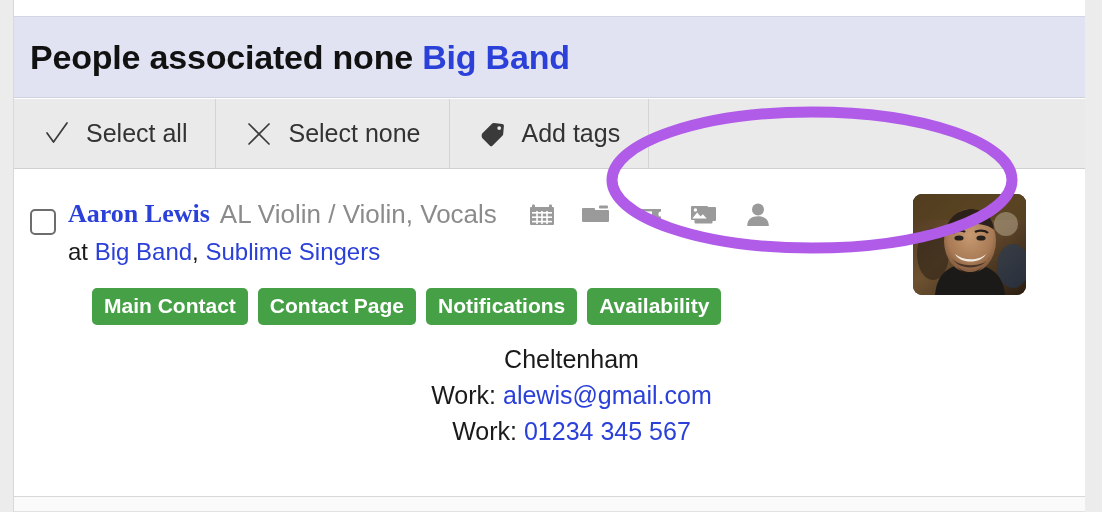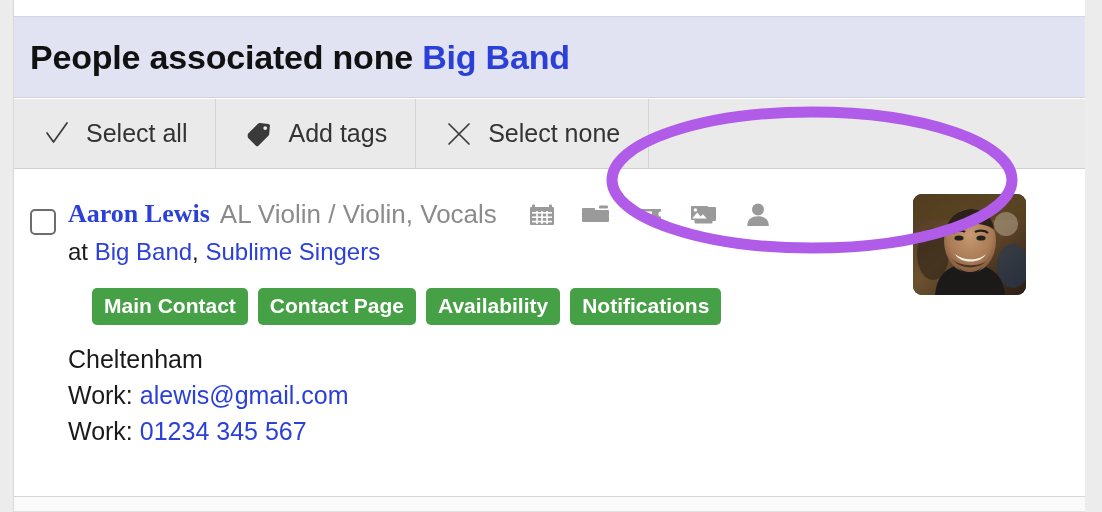--- a/index.html
+++ b/index.html
@@ -225,21 +225,21 @@
     cursor: pointer;
     white-space: nowrap;
   }
 
   .details {
     margin-top: 16px;
     font-size: 25px;
     line-height: 36px;
     color: #1a1a1a;
   }
-  .details .detail-line { white-space: nowrap; }
+  .details .detail-line { white-space: nowrap; text-align: center; }
   .details .val {
     color: #2b40d8;
     text-decoration: none;
     cursor: pointer;
   }
 
   
   .avatar {
     position: absolute;
     left: 899px;
@@ -306,43 +306,43 @@
 
     <div class="toolbar">
 
       <div class="tb-btn">
         <span class="tb-icon">
           <svg width="28" height="28" viewBox="0 0 28 28" fill="none" stroke="currentColor" stroke-width="1.7" stroke-linecap="round" stroke-linejoin="round">
             <path d="M4 13 L10.5 22 L24 3"></path>
           </svg>
         </span>
         <span>Select all</span>
+      </div>
+
+      <div class="tb-btn">
+        <span class="tb-icon">
+          <svg width="28" height="28" viewBox="0 0 28 28" fill="none" stroke="currentColor" stroke-width="1.7" stroke-linecap="round">
+            <path d="M4 4 L24 24 M24 4 L4 24"></path>
+          </svg>
+        </span>
+        <span>Select none</span>
       </div>
 
       <div class="tb-btn">
         <span class="tb-icon">
           <svg width="28" height="28" viewBox="0 0 28 28" fill="currentColor">
             <path d="M3.2 13.6 L13.2 3.6 C13.7 3.1 14.3 2.9 15 3.0 L23.3 4.0
                      C24.3 4.1 25.0 4.9 24.9 5.9 L24.2 14.1
                      C24.1 14.8 23.9 15.3 23.4 15.8 L13.4 25.8
                      C12.7 26.5 11.6 26.5 10.9 25.8 L3.2 18.1
                      C2.5 17.4 2.5 14.3 3.2 13.6 Z"></path>
             <circle cx="20.2" cy="8.1" r="1.9" fill="#eaeaea"></circle>
           </svg>
         </span>
         <span>Add tags</span>
-      </div>
-
-      <div class="tb-btn">
-        <span class="tb-icon">
-          <svg width="28" height="28" viewBox="0 0 28 28" fill="none" stroke="currentColor" stroke-width="1.7" stroke-linecap="round">
-            <path d="M4 4 L24 24 M24 4 L4 24"></path>
-          </svg>
-        </span>
-        <span>Select none</span>
       </div>
 
       <div class="tb-spacer"></div>
     </div>
 
     <div class="row">
 
       <div class="checkbox"></div>
 
       <div class="person-block">
@@ -417,22 +417,22 @@
 
         <div class="at-line">
           <span>at</span>
           <a>Big Band</a><span class="at-sep">,</span>
           <a>Sublime Singers</a>
         </div>
 
         <div class="badges">
           <span class="badge">Main Contact</span>
           <span class="badge">Contact Page</span>
+          <span class="badge">Notifications</span>
           <span class="badge">Availability</span>
-          <span class="badge">Notifications</span>
         </div>
 
         <div class="details">
           <div class="detail-line">Cheltenham</div>
           <div class="detail-line">
             <span>Work:</span>
             <a class="val">alewis@gmail.com</a>
           </div>
           <div class="detail-line">
             <span>Work:</span>

